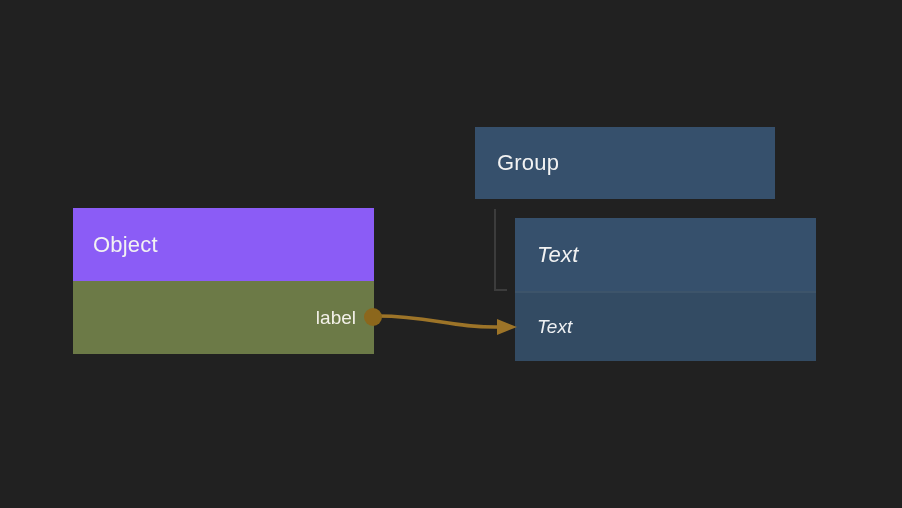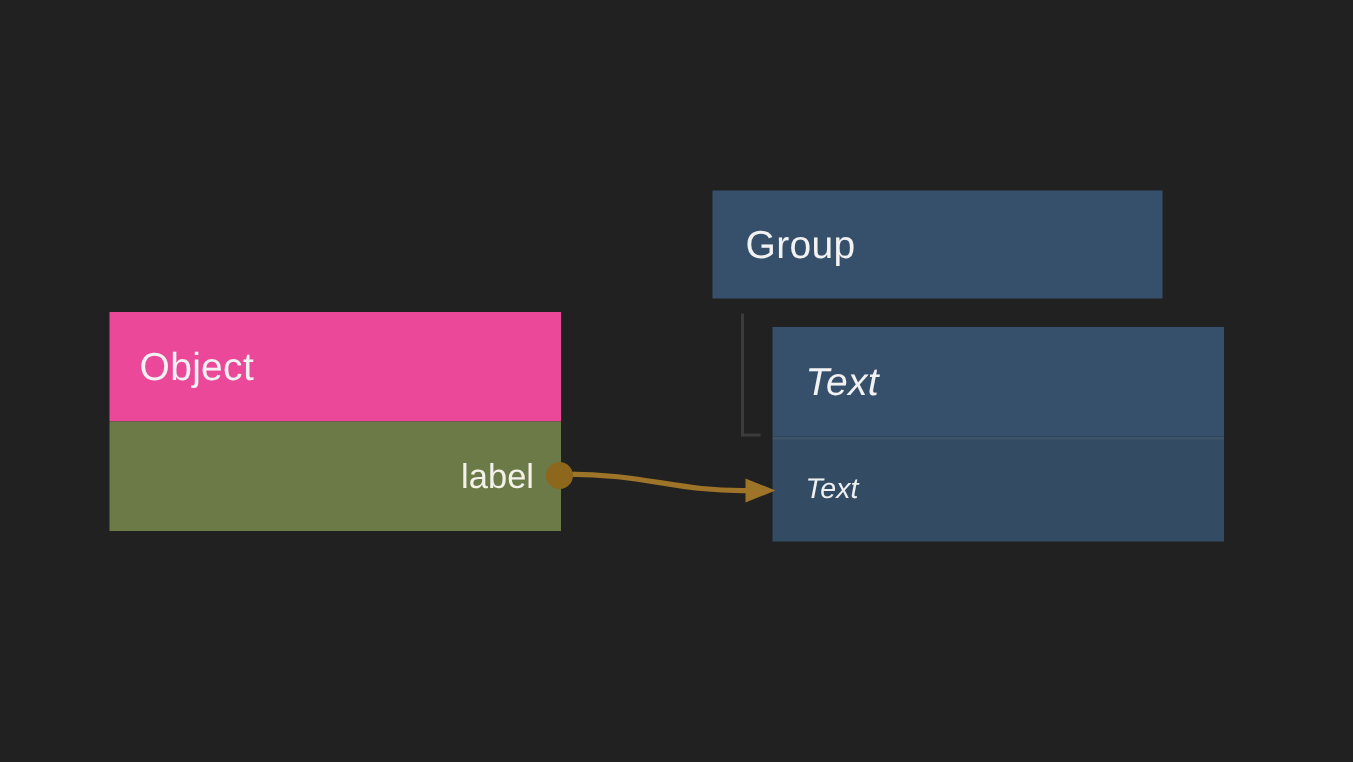--- a/index.html
+++ b/index.html
@@ -29,35 +29,35 @@
     z-index: 1;
   }
   .hdr {
     display: flex;
     align-items: center;
     box-sizing: border-box;
     padding-left: 20px;
   }
   .title {
     color: #f2f2f2;
-    font-size: 26px;
+    font-size: 22px;
     letter-spacing: 0.2px;
   }
   .row, .bdy {
     display: flex;
     align-items: center;
     box-sizing: border-box;
   }
   .row-label {
     color: #eef0f2;
     font-size: 19px;
   }
   .port-label {
     color: #f3f1e9;
-    font-size: 23px;
+    font-size: 19px;
   }
 
   
   #node-object { left: 73px; top: 208px; width: 301px; height: 146px; }
   #node-object .hdr { height: 73px; }
   #node-object .bdy {
     height: 73px;
     justify-content: flex-end;
     padding-right: 18px;
   }
@@ -81,21 +81,21 @@
 <div class="canvas" style="background: rgb(33, 33, 33);">
 
   <svg class="wires" width="902" height="508">
     <polyline points="495,209 495,290 507,290" fill="none" stroke-width="2" stroke="#3c3c3c"></polyline>
     <path d="M 378 316 C 430 316, 452 328, 500 327" fill="none" stroke-width="3.5" stroke-linecap="round" stroke="#9d7428"></path>
     <polygon points="497,319 517,327 497,335" fill="#9d7428"></polygon>
     <circle cx="373" cy="317" r="9" fill="#8c671c"></circle>
   </svg>
 
   <div class="node" id="node-object">
-    <div class="hdr" style="background: #ec4899;">
+    <div class="hdr" style="background: #8b5cf6;">
       <span class="title">Object</span>
     </div>
     <div class="bdy" style="background: rgb(108, 122, 71);">
       <span class="port-label">label</span>
     </div>
   </div>
 
   <div class="node" id="node-group">
     <div class="hdr" style="background: rgb(54, 80, 108);">
       <span class="title">Group</span>

